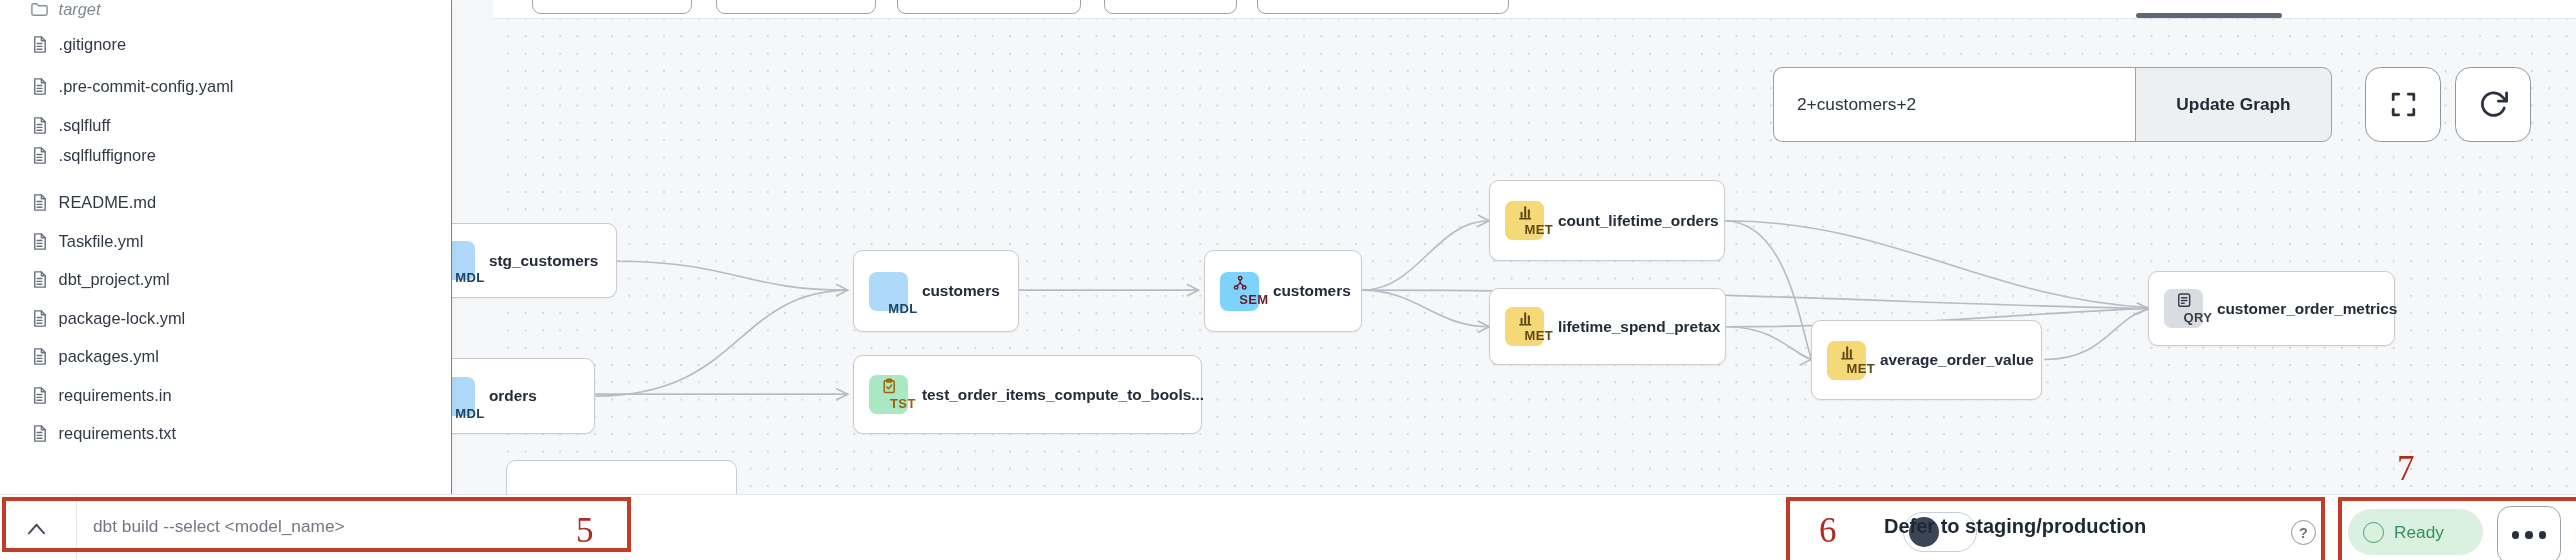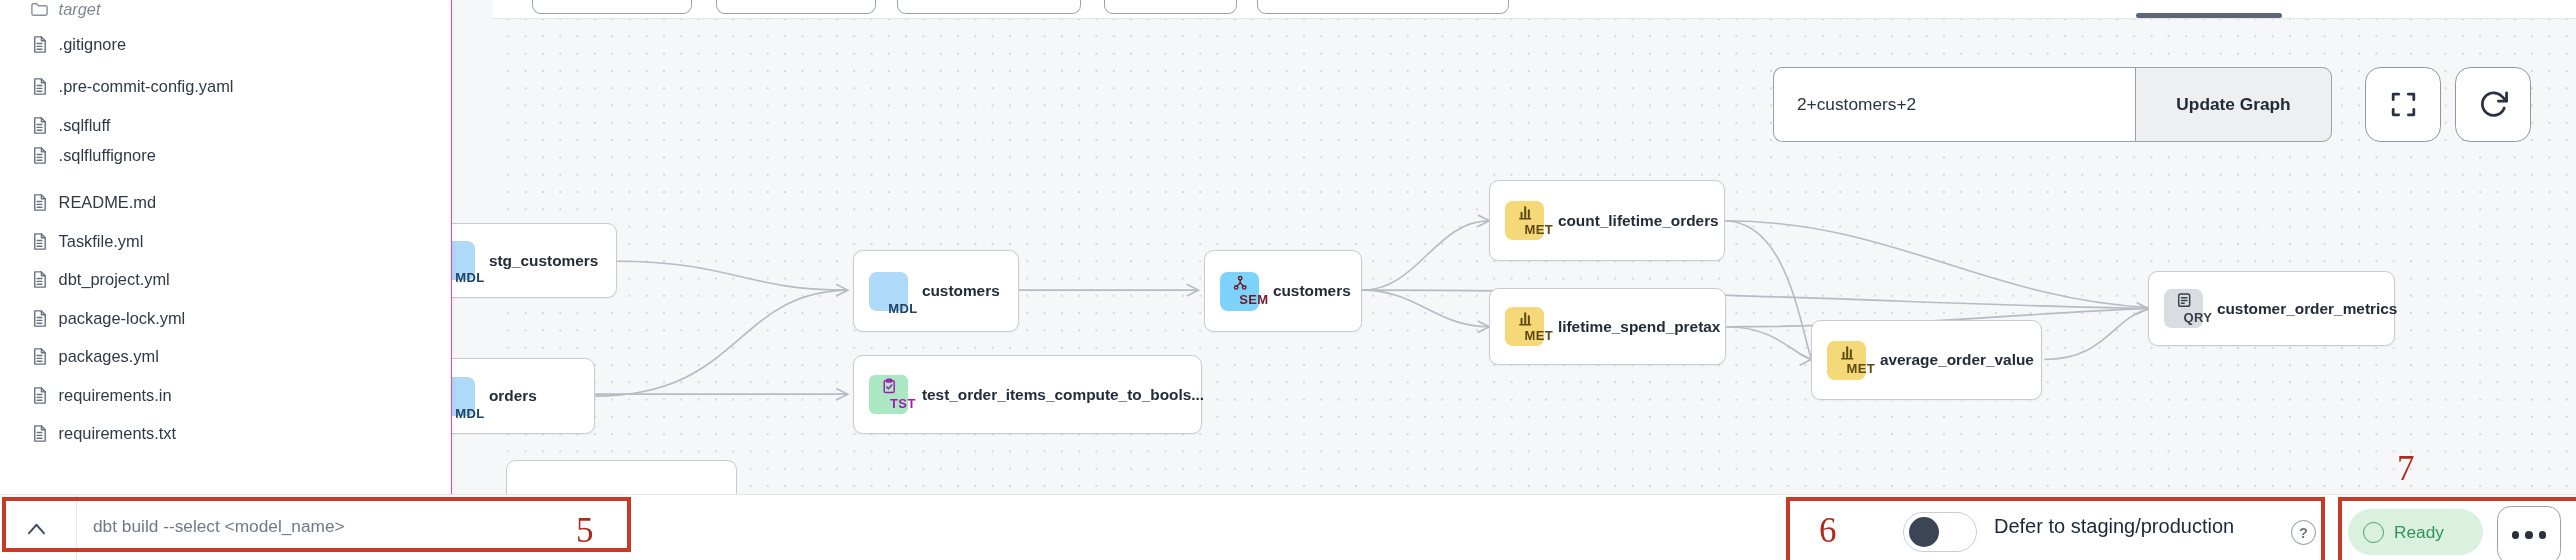--- a/index.html
+++ b/index.html
@@ -36,21 +36,21 @@
     box-shadow:0 1px 1.9px rgba(27,31,38,.05);
   }
   .node .label{margin-left:13.5px;font-size:15.4px;font-weight:600;color:#232c39;white-space:nowrap;}
   .badge{
     width:39px;height:39px;border-radius:7.7px;flex:0 0 auto;
     display:flex;flex-direction:column;align-items:center;justify-content:center;
   }
   .badge svg{width:16.4px;height:16.4px;stroke:currentColor;fill:none;stroke-width:1.6;stroke-linecap:round;stroke-linejoin:round;}
   .badge .code{font-size:13px;font-weight:700;letter-spacing:0.4px;margin-top:1px;margin-left:28px;}
   .b-mdl{background:#aed9f8;color:#1c4266;gap:33px;}
-  .b-tst{background:#a9e8c3;color:#a21caf;border-radius:6px;}
+  .b-tst{background:#a9e8c3;color:#a16207;}
   .b-sem{background:#7dd3fc;color:#6e1b29;}
   .b-met{background:#f5d878;color:#5c4a10;}
   .b-qry{background:#d9dce0;color:#394049;}
   .node-partial{position:absolute;background:#fff;border:1.4px solid #c7cbd2;border-radius:9.6px;z-index:2;}
   
   .selector-input{
     position:absolute;left:1773px;top:67px;width:363px;height:75px;z-index:6;
     background:#fff;border:1.4px solid #9aa1ab;border-right:none;border-radius:9.6px 0 0 9.6px;
     font-size:17.3px;color:#2a3340;line-height:72px;padding-left:23px;
   }
@@ -81,21 +81,21 @@
   }
   .bb-chevron{position:absolute;left:25px;top:520px;z-index:13;}
   .bb-chevron svg{width:23px;height:19px;stroke:#454d5a;fill:none;stroke-width:2;stroke-linecap:round;stroke-linejoin:round;}
   .bb-divider{position:absolute;left:76px;top:494px;width:1px;height:66px;background:#e6e8eb;z-index:13;}
   .bb-placeholder{position:absolute;left:93px;top:494px;height:66px;line-height:64px;font-size:17.3px;color:#717884;z-index:13;white-space:nowrap;}
   .toggle{
     position:absolute;left:1903px;top:512px;width:74px;height:40px;border-radius:20px;
     background:#fff;border:1.4px solid #c9ced5;z-index:13;
   }
   .toggle .knob{position:absolute;left:4.8px;top:3.9px;width:30px;height:30px;border-radius:50%;background:#3c4555;}
-  .defer-label{position:absolute;left:1994px;top:494px;height:66px;line-height:64px;font-size:20px;font-weight:400;color:#1d2736;z-index:13;white-space:nowrap;}
+  .defer-label{position:absolute;left:1884px;top:494px;height:66px;line-height:64px;font-size:20px;font-weight:700;color:#1d2736;z-index:13;white-space:nowrap;}
   .help-circle{
     position:absolute;left:2291px;top:520px;width:25px;height:25px;border-radius:50%;
     border:1.4px solid #8d959f;color:#6d747e;font-size:14.5px;font-weight:700;
     display:flex;align-items:center;justify-content:center;z-index:13;
   }
   .ready-badge{
     position:absolute;left:2348px;top:509px;width:135px;height:46px;border-radius:23px;
     background:#d9f1de;display:flex;align-items:center;z-index:13;
   }
   .ready-ring{width:21px;height:21px;border-radius:50%;border:1.9px solid #4aa06a;margin-left:15.4px;flex:0 0 auto;}

